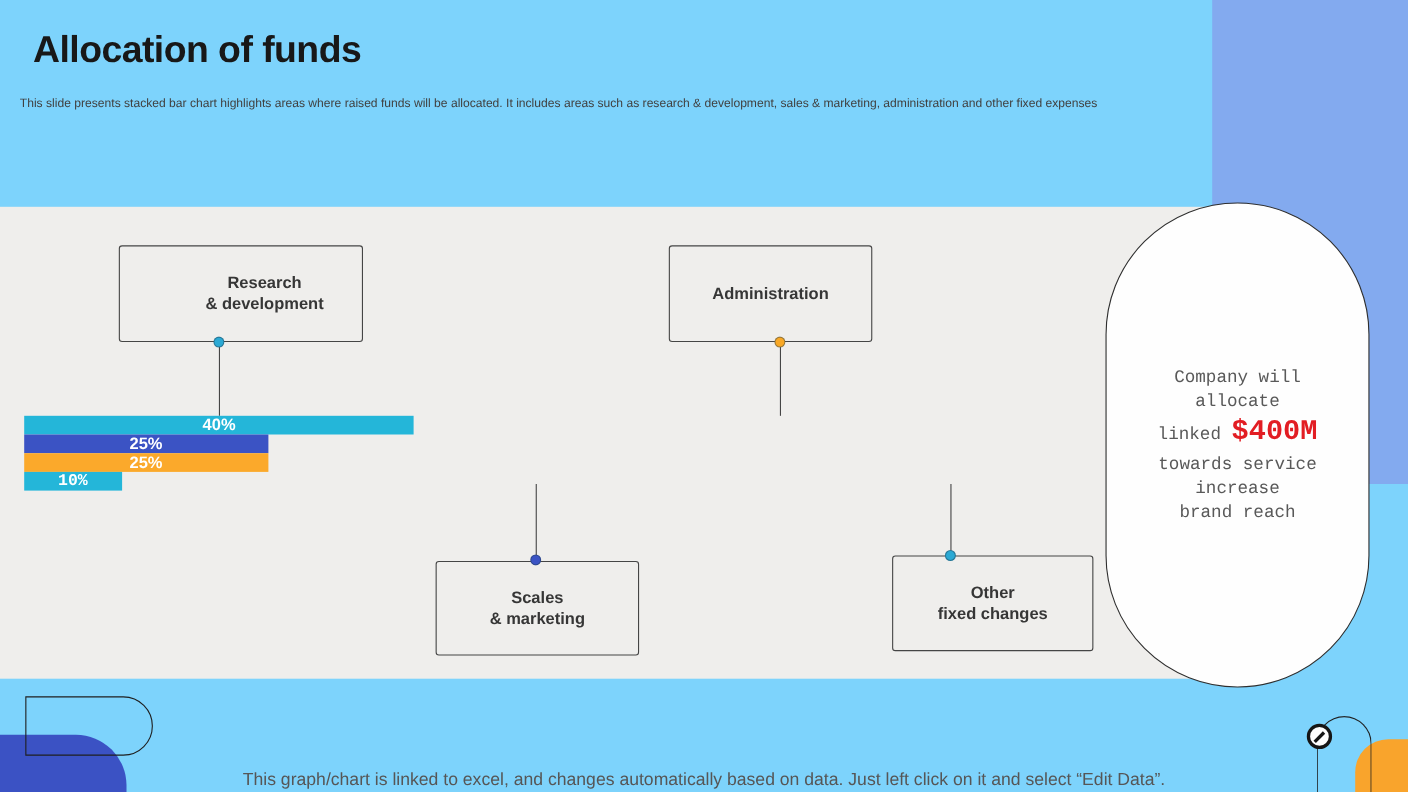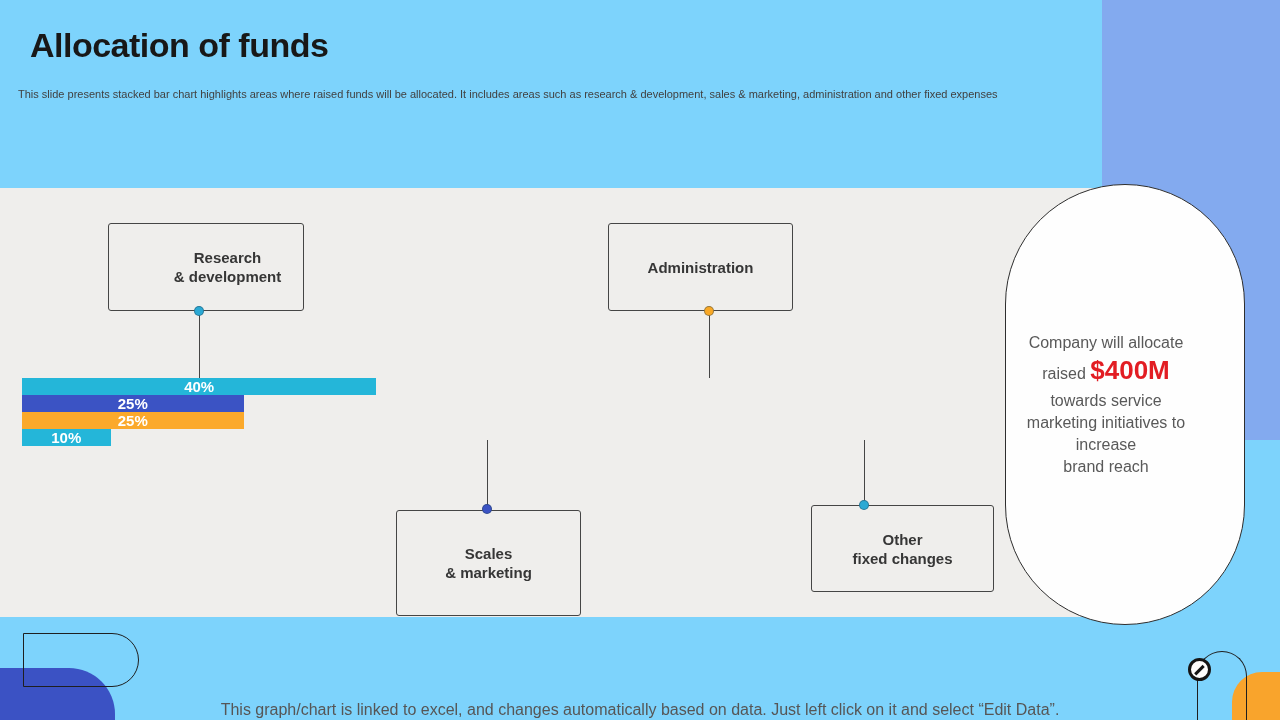--- a/index.html
+++ b/index.html
@@ -7,42 +7,42 @@
   body { font-family:"Liberation Sans", sans-serif; background:#fbfaf8; }
   .stage { position:relative; width:1280px; height:720px; overflow:hidden; background:#7dd3fc; }
 
   .chart-band { position:absolute; left:0; top:188px; width:1102px; height:429px; background:#efeeec; }
   .accent-panel { position:absolute; left:1102px; top:0; width:178px; height:440px; }
 
   .title { position:absolute; left:30px; top:26px; font-size:34px; font-weight:bold; letter-spacing:-0.5px; color:#181818; }
   .subtitle { position:absolute; left:18px; top:88px; width:1075px; font-size:11px; color:#414141; }
 
   .label-box { position:absolute; border:1px solid #454545; border-radius:3px; display:flex; align-items:center; justify-content:center; text-align:center; font-size:15px; font-weight:bold; color:#363636; line-height:19px; z-index:2; }
-  .box-research { left:108px; top:223px; width:196px; height:88px;padding-left:43px; }
+  .box-research { left:108px; top:223px; width:222px; height:88px;padding-left:43px; }
   .box-admin    { left:608px; top:223px; width:185px; height:88px; }
-  .box-scales   { left:396px; top:510px; width:185px; height:106px;justify-content:center; }
+  .box-scales   { left:396px; top:510px; width:185px; height:86px;justify-content:center; }
   .box-other    { left:773px; top:505px; width:183px; height:87px;margin-left:38px; }
 
   .conn-line { position:absolute; width:1px; background:#454545; z-index:1; }
   .line-research { left:199px; top:311px; height:67px; }
   .line-admin    { left:709px; top:311px; height:67px; }
   .line-scales   { left:487px; top:440px; height:70px; }
   .line-other    { left:864px; top:440px; height:66px; }
 
   .conn-dot { position:absolute; width:10px; height:10px; border-radius:50%; border:1px solid rgba(30,60,80,.45); z-index:3; }
   .dot-research { left:194px; top:306px; }
   .dot-admin    { left:704px; top:306px; }
   .dot-scales   { left:482px; top:504px; }
   .dot-other    { left:859px; top:500px; }
 
   .bar { position:absolute; left:22px; top:378px; width:886px; height:62px; display:flex; z-index:2;flex-direction:column; }
   .bar .segment { height:100%; display:flex; align-items:center; justify-content:center; }
   .bar .segment span { color:#fff; font-size:15px; font-weight:bold; }
 
-  .capsule { position:absolute; left:1005px; top:184px; width:240px; height:441px; background:#fefefe; border:1px solid #2e2e2e; border-radius:120px; z-index:4; display:flex; align-items:center; justify-content:flex-start; }
+  .capsule { position:absolute; left:1005px; top:184px; width:240px; height:441px; background:#fefefe; border:1px solid #2e2e2e; border-radius:120px; z-index:4; display:flex; align-items:center; justify-content:center;font-family:Liberation Mono, monospace; }
   .capsule-text { width:200px; text-align:center; color:#595959; font-size:16px; line-height:22px; }
   .capsule-text .amount-row { line-height:32px; }
   .capsule-text .amount { font-size:26px; font-weight:bold; }
 
   .footer-note { position:absolute; left:0; right:0; top:701px; text-align:center; font-size:16px; color:#565656; }
 
   .decor-d-outline { position:absolute; left:23px; top:633px; width:116px; height:54px; border:1.3px solid #1f1f1f; border-radius:0 27px 27px 0; z-index:2; }
   .decor-blue-blob { position:absolute; left:-38px; top:668px; width:153px; height:110px; border-radius:0 46px 46px 0; z-index:1; }
   .decor-orange-blob { position:absolute; left:1232px; top:672px; width:90px; height:70px; border-radius:30px 30px 0 0; z-index:1; }
   .decor-arch-outline { position:absolute; left:1197px; top:651px; width:50px; height:80px; border:1.3px solid #1f1f1f; border-bottom:none; border-radius:25px 25px 0 0; z-index:2; }
@@ -97,33 +97,32 @@
   <div class="bar">
       <div class="segment" style="width: 40%; background: rgb(36, 182, 217);">
         <span>40%</span>
       </div>
       <div class="segment" style="width: 25%; background: rgb(59, 83, 196);">
         <span>25%</span>
       </div>
       <div class="segment" style="width: 25%; background: rgb(251, 169, 43);">
         <span>25%</span>
       </div>
-      <div class="segment" style="width: 10%; background: rgb(36, 182, 217);">
+      <div class="segment" style="width: 10%; background: rgb(36, 182, 217); font-family: Liberation Mono, monospace;">
         <span>10%</span>
       </div>
     </div>
 
   <div class="capsule">
     <div class="capsule-text">
       <span style="display:block">Company will allocate</span>
       <span class="amount-row" style="display:block">
-        <span>raised </span><span class="amount" style="color: rgb(226, 29, 35);">$400M</span>
+        <span>linked </span><span class="amount" style="color: rgb(226, 29, 35);">$400M</span>
       </span>
       <span style="display:block">towards service</span>
-      <span style="display:block">marketing initiatives to</span>
       <span style="display:block">increase</span>
       <span style="display:block">brand reach</span>
     </div>
   </div>
 
   <p class="footer-note">This graph/chart is linked to excel,  and changes automatically based on data. Just left click on it and select “Edit Data”.</p>
 
   <div class="decor-d-outline"></div>
   <div class="decor-blue-blob" style="background: rgb(59, 82, 196);"></div>
   <div class="decor-orange-blob" style="background: rgb(249, 164, 44);"></div>

